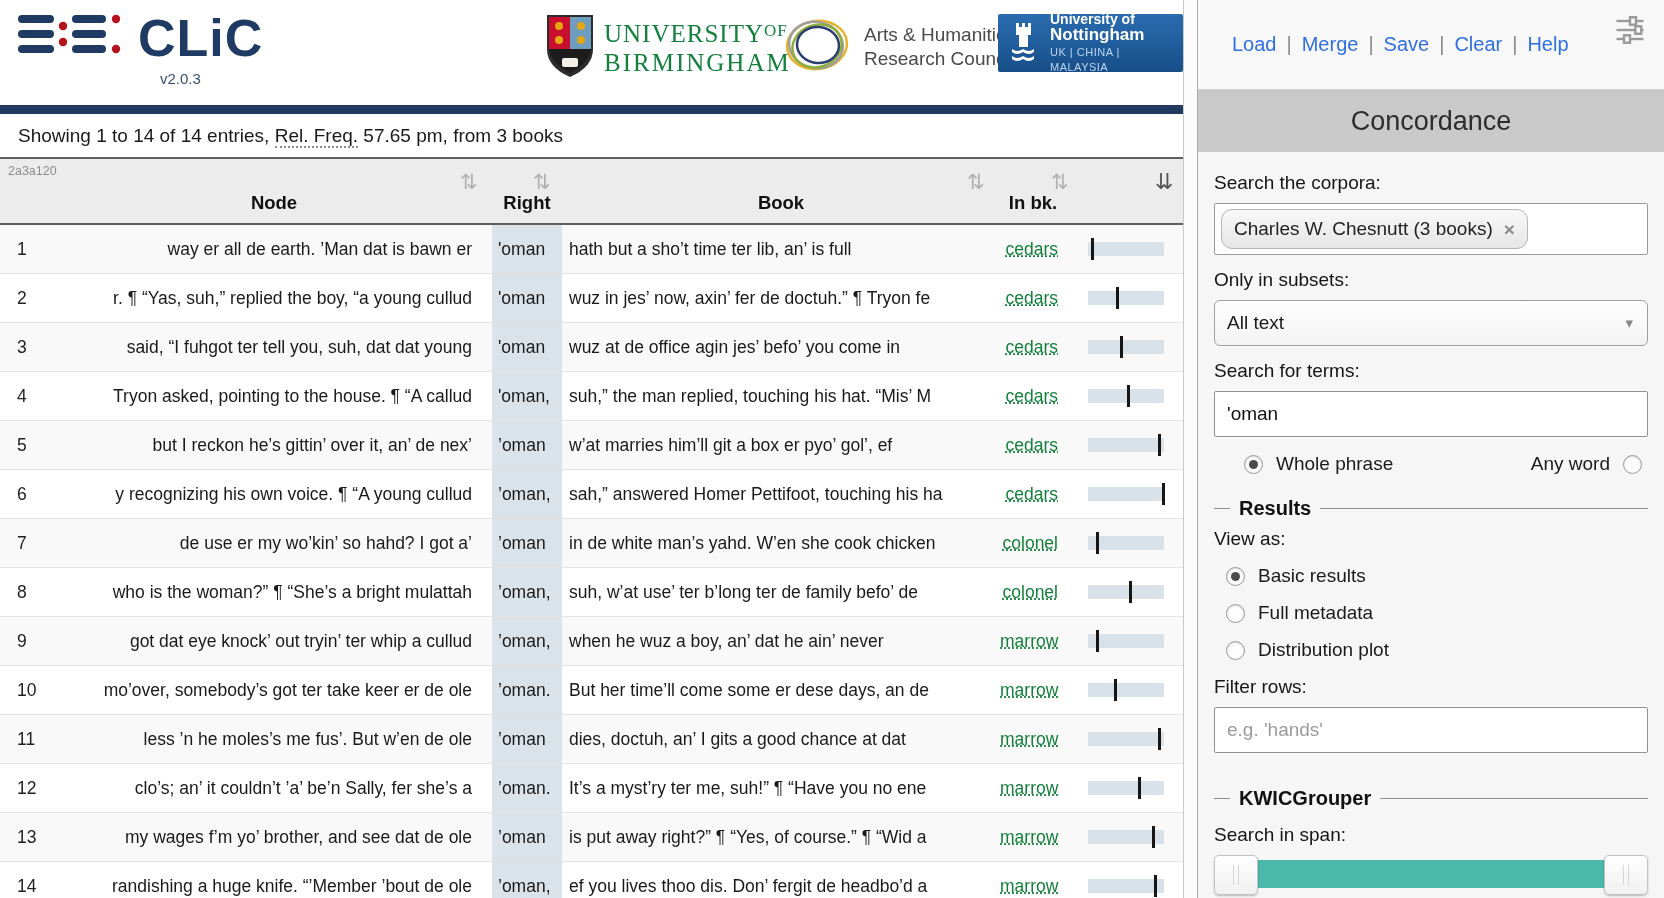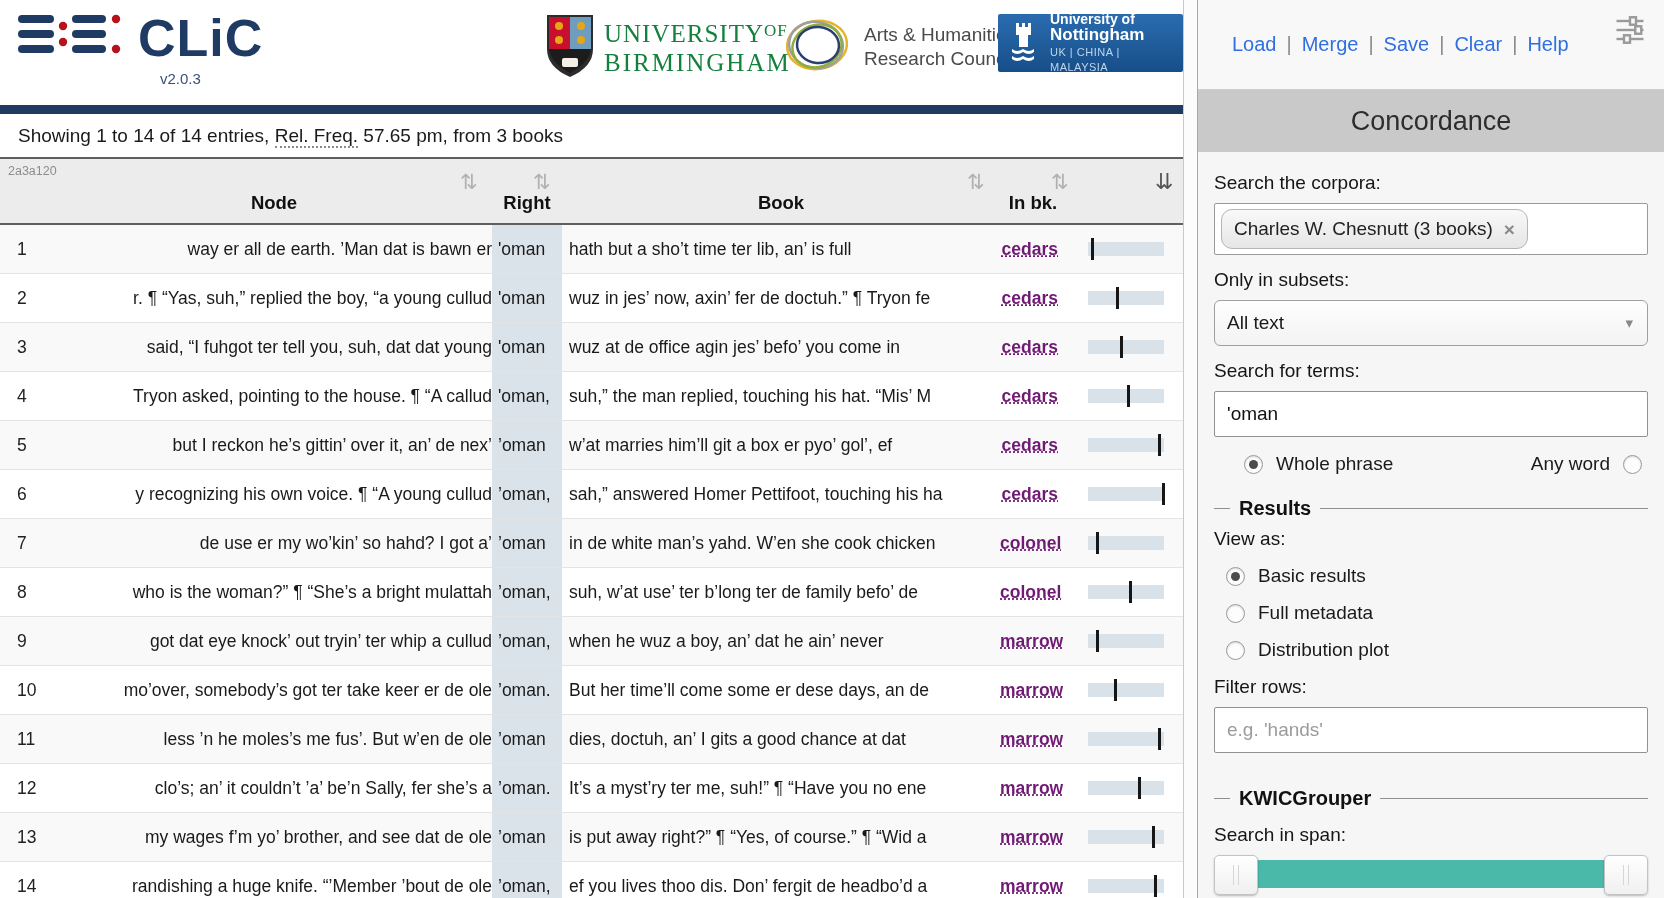--- a/index.html
+++ b/index.html
@@ -34,26 +34,26 @@
   .thead{position:relative;height:68px;background:#ececec;border-top:2px solid #5f5f5f;
          border-bottom:2px solid #5f5f5f;box-sizing:border-box;align-items:end;}
   .thead .col-label{font-weight:bold;font-size:18.5px;text-align:center;padding-bottom:9px;color:#111;}
   .tag-id{position:absolute;top:5px;left:8px;font-size:12.5px;color:#8d8d8d;}
   .sorter{position:absolute;top:12px;font-size:21px;color:#b1b1b1;cursor:pointer;line-height:1;}
   .sorter.active{color:#555;font-size:22px;}
   .row{height:48px;align-items:center;border-bottom:1px solid #e4e4e4;font-size:17.5px;background:#fff;}
   .row:nth-child(odd){background:#f9f9f9;}
   .row:last-child{border-bottom:2px solid #5f5f5f;}
   .c-num{padding-left:17px;color:#222;}
-  .c-left{display:flex;justify-content:flex-end;overflow:hidden;padding-right:0;}
+  .c-left{display:flex;justify-content:flex-end;overflow:hidden;padding-right:20px;}
   .c-left span,.c-right span{white-space:nowrap;}
   .c-node{align-self:stretch;display:flex;align-items:center;background:#dbe3ea;padding-left:6px;white-space:nowrap;}
   .c-right{overflow:hidden;padding-left:7px;}
   .c-book{text-align:right;padding-right:8px;}
-  .c-book a{color:#701a75;text-decoration:underline dotted;cursor:pointer;font-weight:bold;}
+  .c-book a{color:#15803d;text-decoration:underline dotted;cursor:pointer;}
   .c-inbk{padding-left:22px;}
   .bar{position:relative;width:76px;height:14px;background:#d9e1e9;}
   .bar .tick{position:absolute;top:-4px;height:22px;width:3px;background:#161616;}
   
   .scroll-strip{position:absolute;left:1183px;top:0;width:14px;height:898px;background:#fcfcfc;
                 border-left:1px solid #c9c9c9;box-sizing:border-box;}
   
   .sidebar{position:absolute;left:1197px;top:0;width:467px;height:898px;background:#f6f6f6;
            border-left:1px solid #a9a9a9;box-sizing:border-box;}
   .side-top{position:relative;height:90px;background:#f8f8f8;border-bottom:1px solid #cfcfcf;

